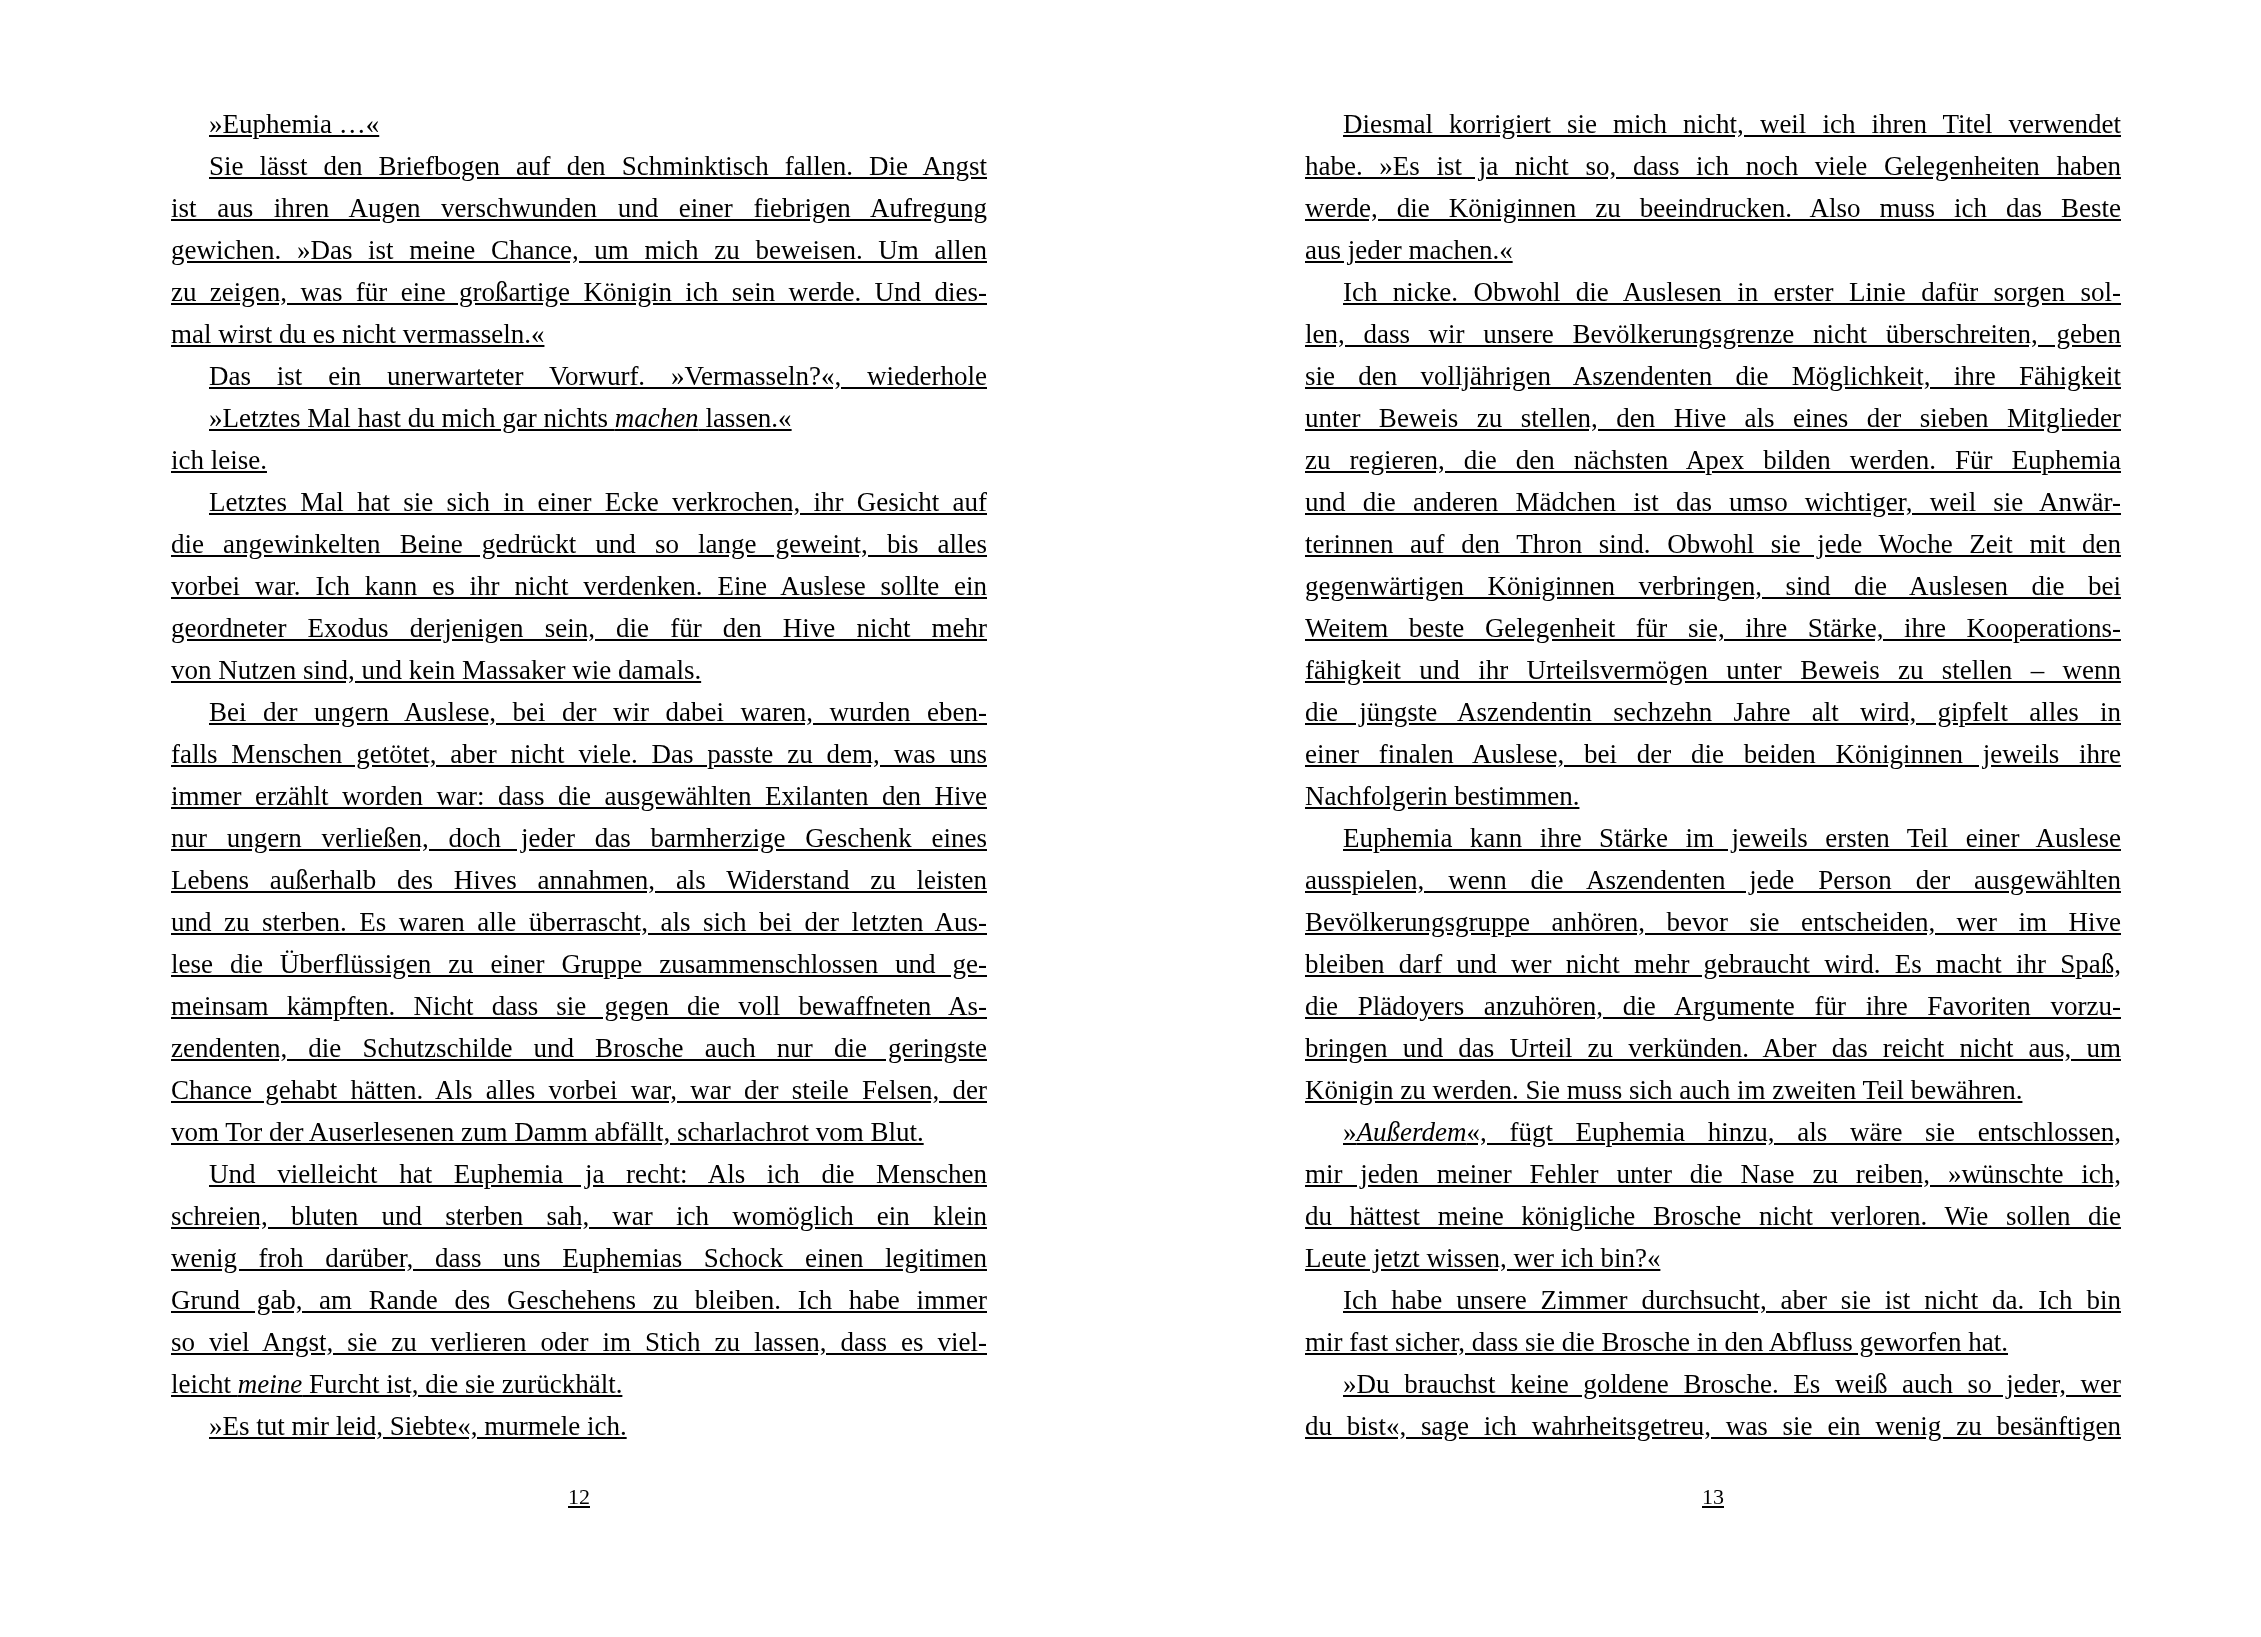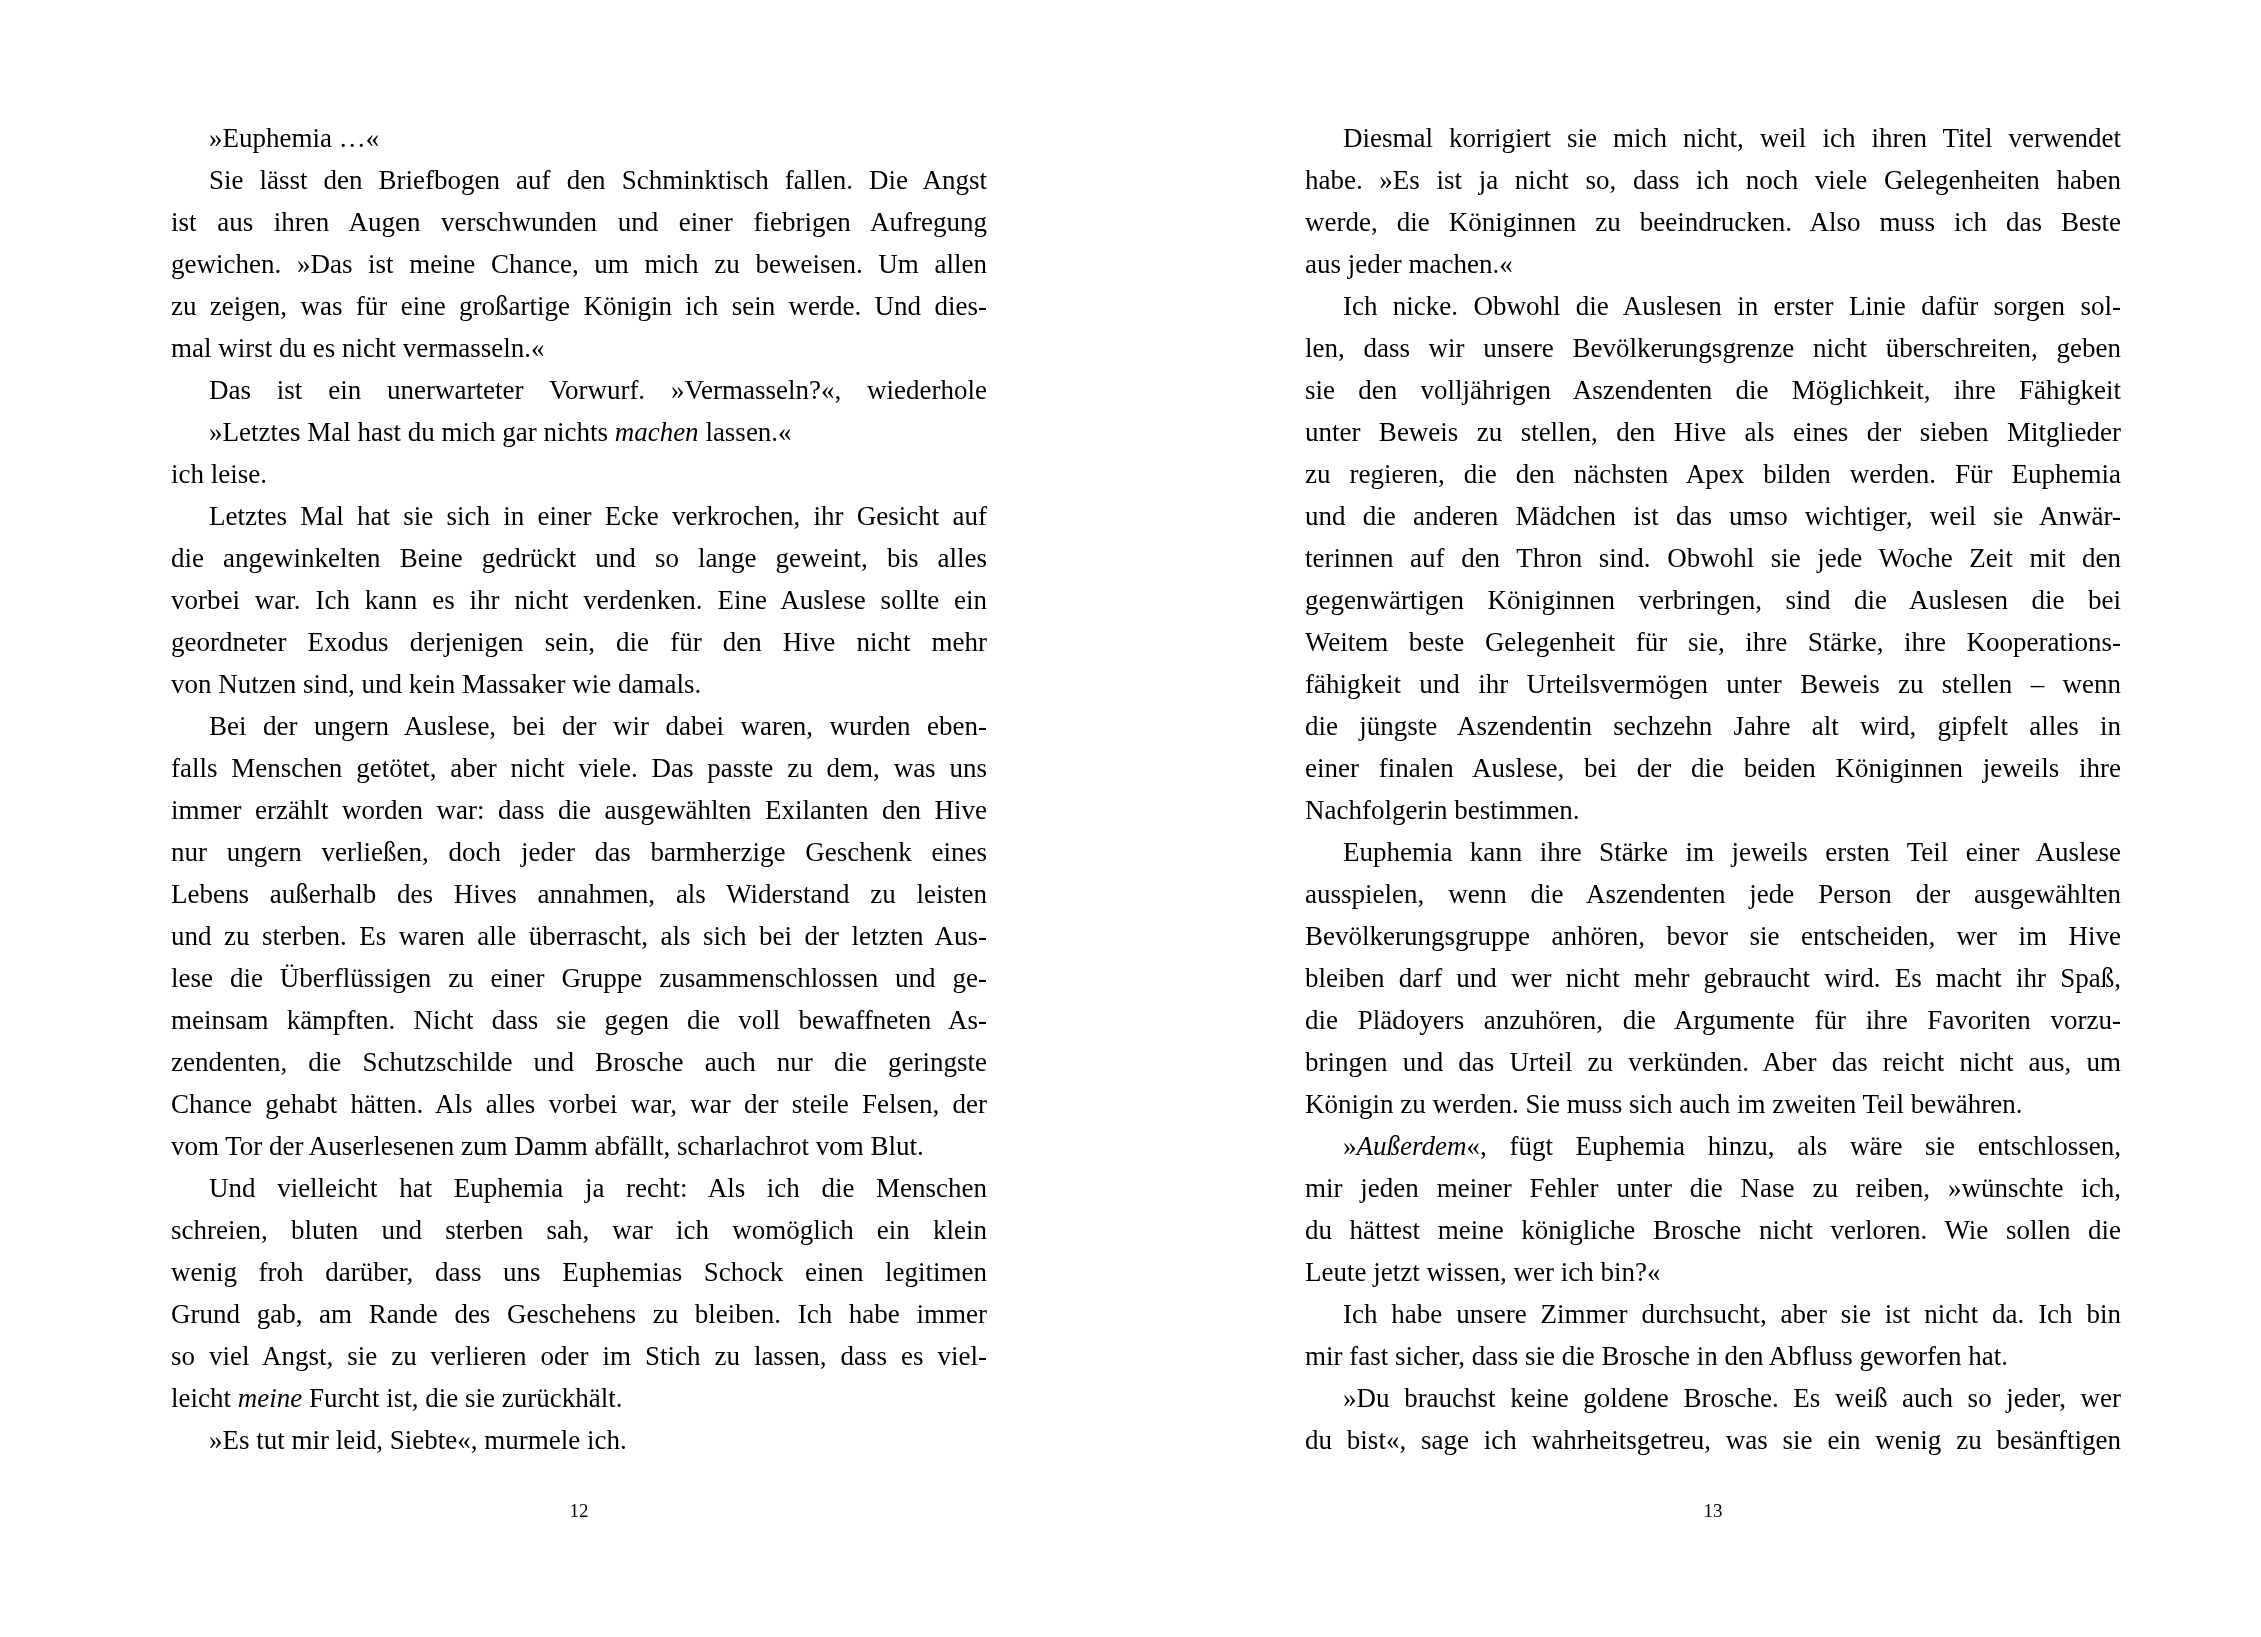--- a/index.html
+++ b/index.html
@@ -13,39 +13,40 @@
   .spread {
     position: relative;
     width: 2261px;
     height: 1638px;
     background: #ffffff;
     color: #000000;
     font-family: "Liberation Serif", "DejaVu Serif", serif;
   }
   .page {
     position: absolute;
-    top: 117px;
+    top: 103px;
     width: 816px;
+    text-decoration: underline;
   }
   .page-left  { left: 171px; }
   .page-right { left: 1305px; }
   .line {
     font-size: 27px;
     line-height: 42px;
     text-align: justify;
     text-align-last: justify;
     color: #000000;
   }
   .line.para-end { text-align-last: left; }
   .line.indent { text-indent: 38px; }
   .italic { font-style: italic; }
   .folio {
     margin-top: 34px;
     text-align: center;
-    font-size: 19px;
+    font-size: 22px;
     line-height: 32px;
     color: #000000;
   }
 </style>
 </head>
 <body>
 
 <div class="spread">
   <section class="page page-left">
     <div class="text-block">

